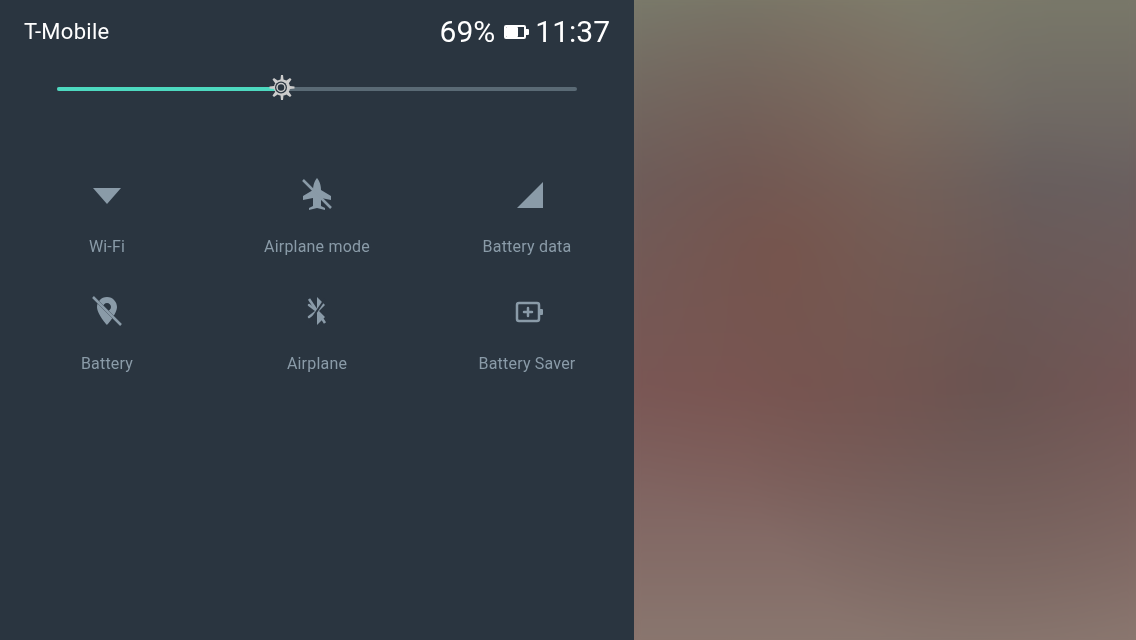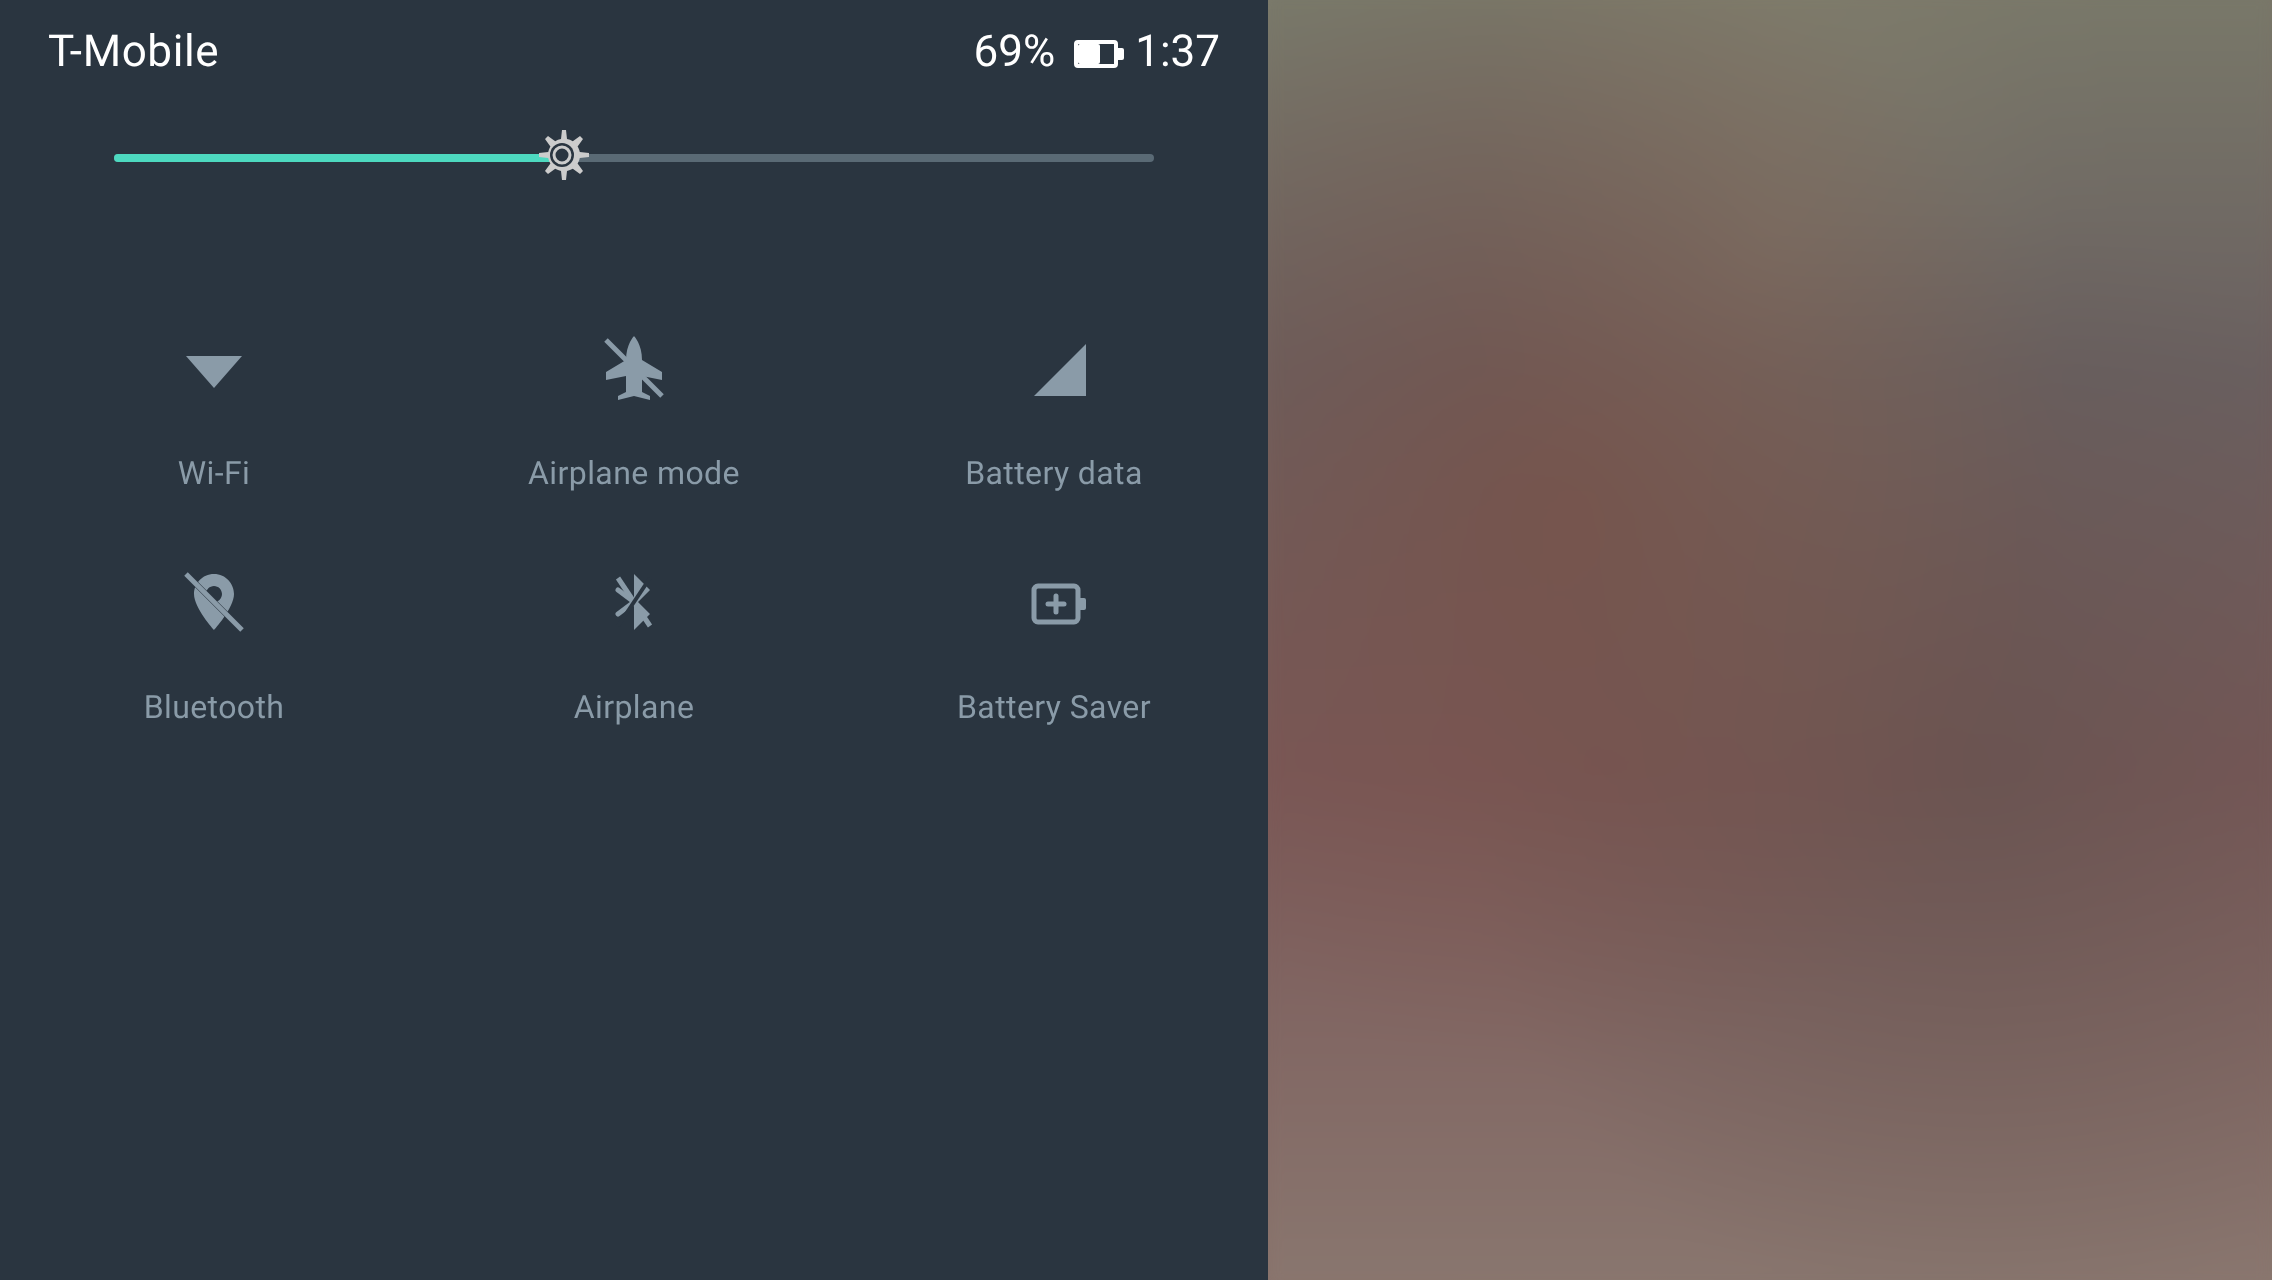--- a/index.html
+++ b/index.html
@@ -34,21 +34,21 @@
     .status-bar-left {
       font-size: 22px;
       font-weight: 400;
       letter-spacing: 0.3px;
     }
 
     .status-bar-right {
       display: flex;
       align-items: center;
       gap: 9px;
-      font-size: 22px;
+      font-size: 30px;
     }
 
     .battery-icon {
       width: 22px;
       height: 14px;
       border: 2px solid #fff;
       border-radius: 2px;
       position: relative;
       display: inline-flex;
       align-items: center;
@@ -199,21 +199,21 @@
 
 <div class="left-panel">
 
   <div class="status-bar">
     <span class="status-bar-left">T-Mobile</span>
     <div class="status-bar-right">
       <span>69%</span>
       <div class="battery-icon">
         <div class="battery-fill"></div>
       </div>
-      <span>1:37</span>
+      <span>11:37</span>
     </div>
   </div>
 
   <div class="brightness-container">
     <div class="brightness-slider-wrapper">
       <div class="slider-track"></div>
       <div class="slider-fill"></div>
       <div class="slider-thumb">
 
         <svg width="36" height="36" viewBox="0 0 36 36">
@@ -267,21 +267,21 @@
 
       <div class="qs-item">
         <div class="qs-icon">
           <svg width="44" height="44" viewBox="0 0 44 44">
 
             <path fill="#8a9ba8" d="M22 8 C16 8 12 13 12 18 C12 25 22 36 22 36 C22 36 32 25 32 18 C32 13 28 8 22 8Z M22 22 C19.8 22 18 20.2 18 18 C18 15.8 19.8 14 22 14 C24.2 14 26 15.8 26 18 C26 20.2 24.2 22 22 22Z"></path>
             <line x1="10" y1="10" x2="34" y2="34" stroke="#2a3540" stroke-width="3"></line>
             <line x1="8" y1="8" x2="36" y2="36" stroke="#8a9ba8" stroke-width="2.5"></line>
           </svg>
         </div>
-        <span class="qs-label">Bluetooth</span>
+        <span class="qs-label">Battery</span>
       </div>
 
       <div class="qs-item">
         <div class="qs-icon">
           <svg width="44" height="44" viewBox="0 0 44 44">
 
             <path fill="#8a9ba8" d="M22 8 L22 36 L30 28 L24 22 L30 16 Z"></path>
             <path fill="#8a9ba8" d="M22 22 L14 28"></path>
             <path fill="#8a9ba8" d="M22 22 L14 16"></path>
             <line x1="14" y1="28" x2="22" y2="22" stroke="#8a9ba8" stroke-width="2.5" stroke-linecap="round"></line>

